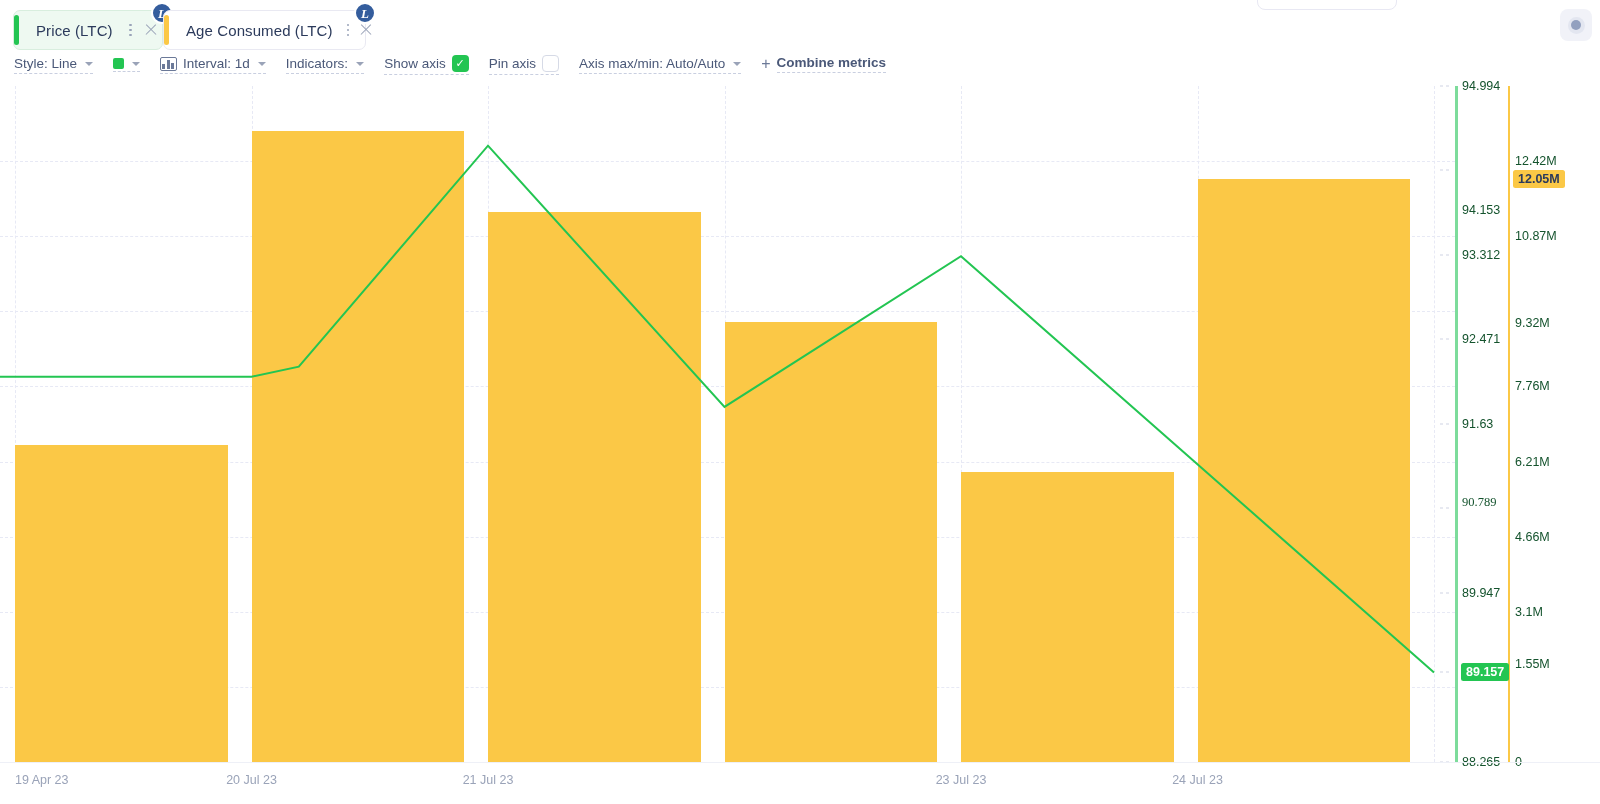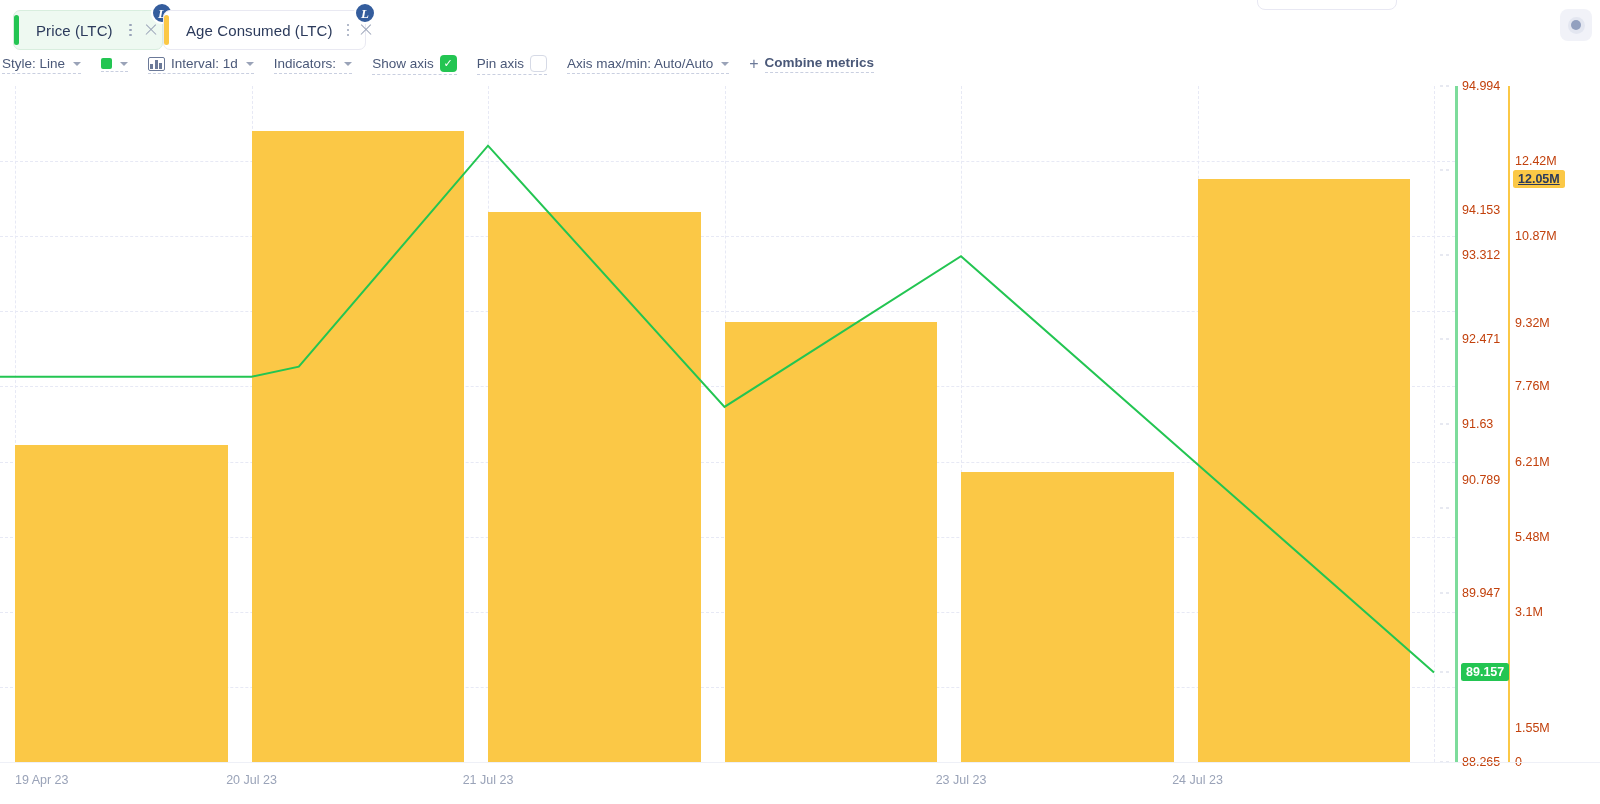--- a/index.html
+++ b/index.html
@@ -58,21 +58,21 @@
   
   .toolbar{
     position:absolute;left:0;top:52px;width:1600px;height:26px;
     display:flex;align-items:center;font-size:13.5px;color:#4a5878;
   }
   .tb-item{
     display:flex;align-items:center;gap:6px;margin-right:20px;cursor:pointer;
     border-bottom:1px dashed #c9cfe0;padding-bottom:2px;
   }
   .tb-item.nodash{border-bottom:none;}
-  .tb-item:first-child{margin-left:2px;}
+  .tb-item:first-child{margin-left:14px;}
   .caret{
     width:0;height:0;border-left:4px solid transparent;border-right:4px solid transparent;
     border-top:4.5px solid #9aa3b8;margin-left:2px;
   }
   .swatch-green{width:11px;height:11px;background:#23c552;border-radius:2px;}
   .bar-icon{
     width:17px;height:14px;border:1.4px solid #6b7998;border-radius:2px;
     display:flex;align-items:flex-end;gap:1.5px;padding:1px;box-sizing:border-box;
   }
   .bar-icon i{display:block;width:3px;background:#6b7998;}
@@ -106,21 +106,21 @@
 
   .gl{position:absolute;left:0;right:0;border-top:1px dashed #e7e9f5;}
   .gv{position:absolute;top:0;bottom:0;border-left:1px dashed #e7e9f5;}
 
   .bar{position:absolute;background:#fbc846;bottom:0;}
 
   .axisline-left{position:absolute;left:1455px;top:86px;width:2.5px;height:676px;background:#7ddc9b;}
   .axisline-right{position:absolute;left:1508px;top:86px;width:2px;height:676px;background:#fbc846;}
 
   .tick{
-    position:absolute;font-size:12.5px;color:#c2410c;white-space:nowrap;
+    position:absolute;font-size:12.5px;color:#14532d;white-space:nowrap;
     transform:translateY(-50%);
   }
   .tick-left{left:1462px;}
   .tick-right{left:1515px;}
   .tick-stub{position:absolute;left:1440px;width:9px;border-top:1px dashed #cfd4e4;transform:translateY(-50%);}
 
   .price-badge{
     position:absolute;left:1461px;background:#23c552;color:#fff;font-size:12.5px;
     font-weight:700;padding:2px 5px;border-radius:2.5px;transform:translateY(-50%);
     white-space:nowrap;
@@ -261,39 +261,39 @@
     <div class="tick tick-left" style="top: 86px;">94.994</div>
     <div class="tick-stub" style="top: 86px;"></div>
     <div class="tick tick-left" style="top: 170.487px; margin-top: 40px;">94.153</div>
     <div class="tick-stub" style="top: 170.487px;"></div>
     <div class="tick tick-left" style="top: 254.975px;">93.312</div>
     <div class="tick-stub" style="top: 254.975px;"></div>
     <div class="tick tick-left" style="top: 339.462px;">92.471</div>
     <div class="tick-stub" style="top: 339.462px;"></div>
     <div class="tick tick-left" style="top: 423.95px;">91.63</div>
     <div class="tick-stub" style="top: 423.95px;"></div>
-    <div class="tick tick-left" style="top: 480px;">90.789</div>
+    <div class="tick tick-left" style="top: 502px; font-family: Liberation Serif, serif;">90.789</div>
     <div class="tick-stub" style="top: 508.437px;"></div>
     <div class="tick tick-left" style="top: 593.025px;">89.947</div>
     <div class="tick-stub" style="top: 593.025px;"></div>
     <div class="tick tick-left" style="top: 672.389px;">89.157</div>
     <div class="tick-stub" style="top: 672.389px;"></div>
     <div class="tick tick-left" style="top: 762px;">88.265</div>
     <div class="tick-stub" style="top: 762px;"></div>
     <div class="tick tick-right" style="top: 161.004px;">12.42M</div>
     <div class="tick tick-right" style="top: 236.007px;">10.87M</div>
     <div class="tick tick-right" style="top: 323px;">9.32M</div>
     <div class="tick tick-right" style="top: 386.498px;">7.76M</div>
     <div class="tick tick-right" style="top: 461.502px;">6.21M</div>
-    <div class="tick tick-right" style="top: 536.505px;">5.48M</div>
+    <div class="tick tick-right" style="top: 536.505px;">4.66M</div>
     <div class="tick tick-right" style="top: 611.993px; text-align: center;">3.1M</div>
-    <div class="tick tick-right" style="top: 728px;">1.55M</div>
+    <div class="tick tick-right" style="top: 664px;">1.55M</div>
     <div class="tick tick-right" style="top: 762px;">0</div>
     <div class="price-badge" style="top: 672.389px;">89.157</div>
-    <div class="vol-badge" style="top: 178.908px; text-decoration: underline;">12.05M</div>
+    <div class="vol-badge" style="top: 178.908px;">12.05M</div>
   </div>
 
 <div class="xaxis">
   <div id="xlabs">
       <div class="xlab" style="left: 15px; transform: none;">19 Apr 23</div>
       <div class="xlab" style="left: 251.5px;">20 Jul 23</div>
       <div class="xlab" style="left: 488px;">21 Jul 23</div>
       <div class="xlab" style="left: 741px; margin-top: 32px;">22 Jul 23</div>
       <div class="xlab" style="left: 961px;">23 Jul 23</div>
       <div class="xlab" style="left: 1197.5px;">24 Jul 23</div>

